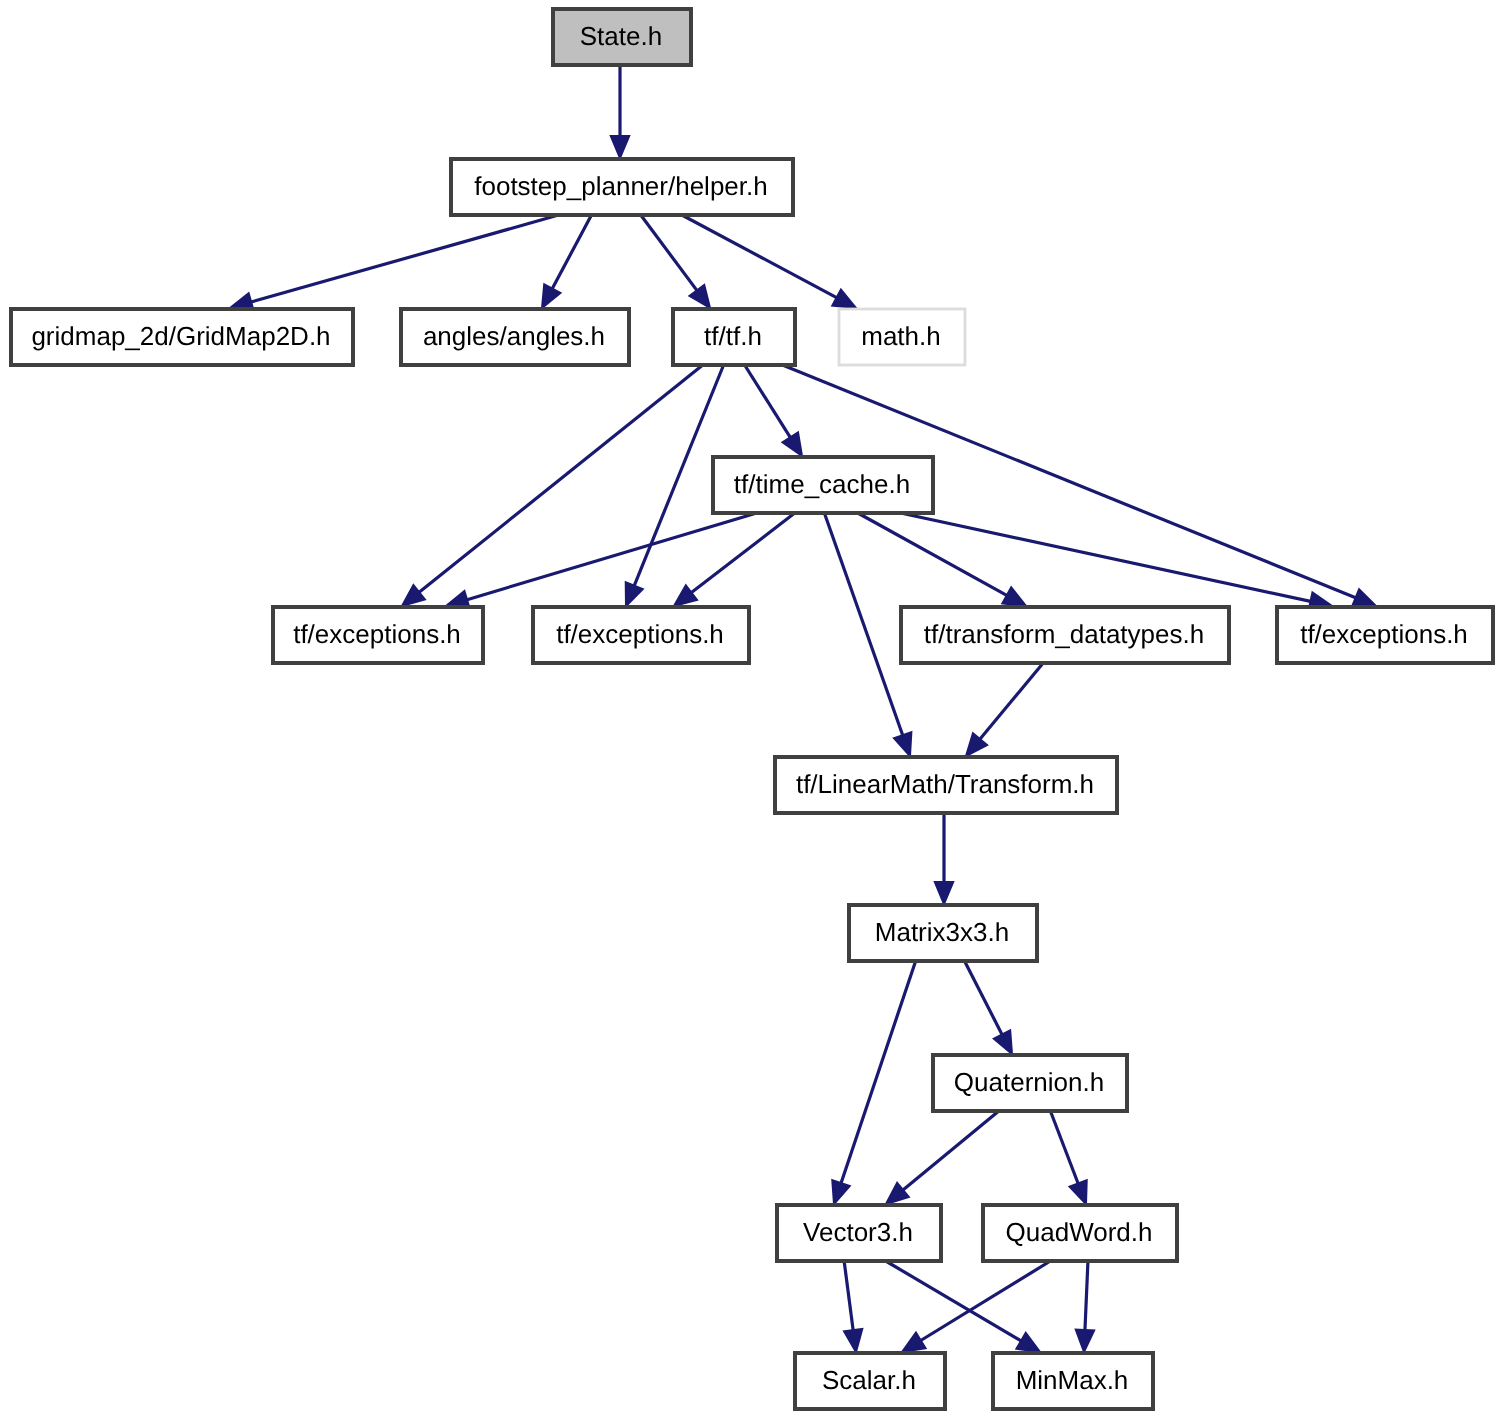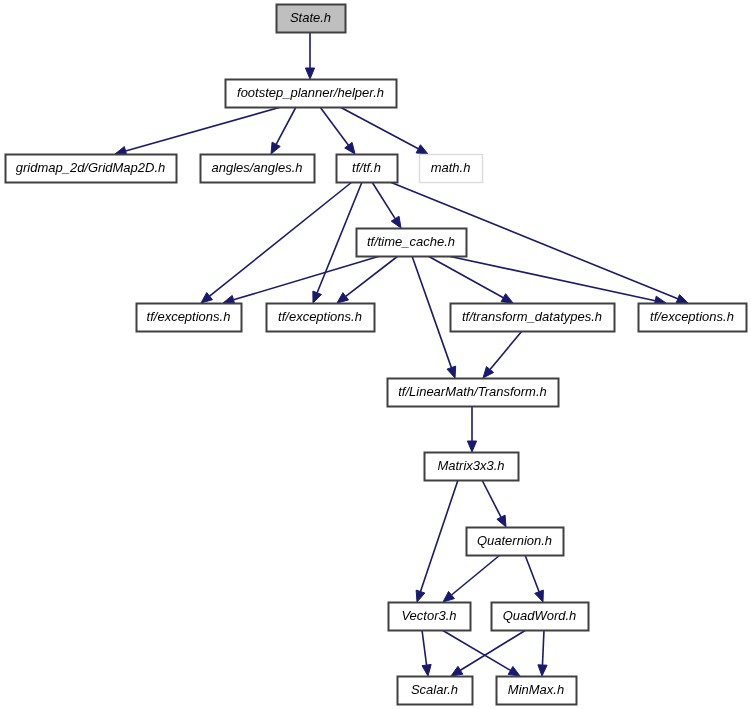--- a/index.html
+++ b/index.html
@@ -10,21 +10,20 @@
   body {
     width: 751px;
     height: 709px;
     font-family: "Liberation Sans", sans-serif;
     overflow: hidden;
   }
   #graph-root {
     position: relative;
     width: 751px;
     height: 709px;
-    font-style: italic;
   }
   svg#graph {
     display: block;
     width: 751px;
     height: 709px;
   }
   .node-box {
     fill: #ffffff;
     stroke: #404040;
     stroke-width: 2px;

